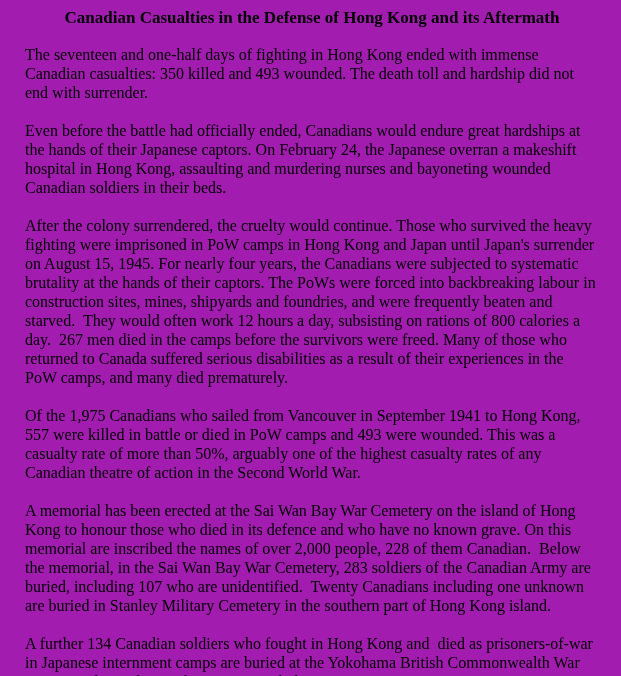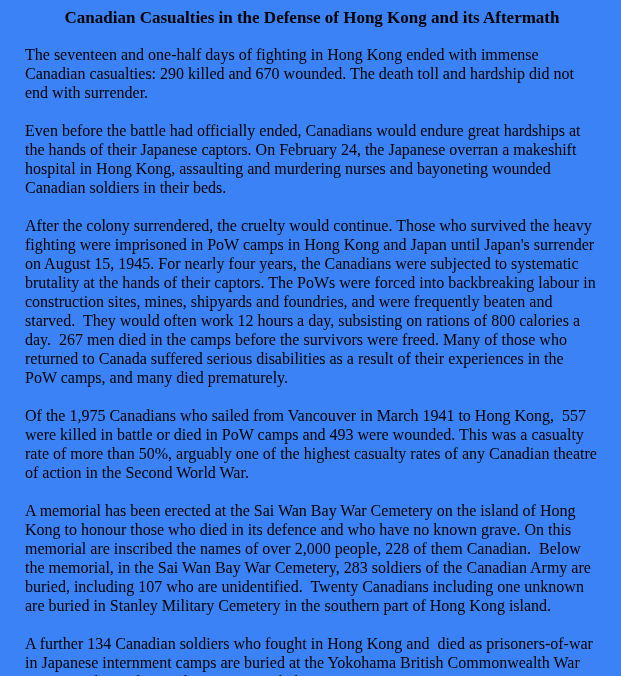--- a/index.html
+++ b/index.html
@@ -14,45 +14,45 @@
   }
   .page {
     box-sizing: border-box;
     width: 621px;
     height: 676px;
     padding: 8px 22px 0 25px;
     font-family: "Liberation Serif", "DejaVu Serif", serif;
     font-size: 16px;
     line-height: 19px;
     color: #000000;
-    background: #3b82f6;
+    background: #a21caf;
   }
   .doc-title {
     font-size: 17px;
     font-weight: bold;
     text-align: center;
     margin: 0 0 17px 0;
     line-height: 20px;
   }
   .doc-paragraph {
     margin: 0 0 19px 0;
     white-space: pre-wrap; 
     text-align: left;
   }
 </style>
 </head>
 <body>
 
 <div class="page">
   <h1 class="doc-title">Canadian Casualties in the Defense of Hong Kong and its Aftermath</h1>
 
-  <p class="doc-paragraph">The seventeen and one-half days of fighting in Hong Kong ended with immense Canadian casualties: 290 killed and 670 wounded. The death toll and hardship did not end with surrender.</p>
+  <p class="doc-paragraph">The seventeen and one-half days of fighting in Hong Kong ended with immense Canadian casualties: 350 killed and 493 wounded. The death toll and hardship did not end with surrender.</p>
 
   <p class="doc-paragraph">Even before the battle had officially ended, Canadians would endure great hardships at the hands of their Japanese captors. On February 24, the Japanese overran a makeshift hospital in Hong Kong, assaulting and murdering nurses and bayoneting wounded Canadian soldiers in their beds.</p>
 
   <p class="doc-paragraph">After the colony surrendered, the cruelty would continue. Those who survived the heavy fighting were imprisoned in PoW camps in Hong Kong and Japan until Japan's surrender on August 15, 1945. For nearly four years, the Canadians were subjected to systematic brutality at the hands of their captors. The PoWs were forced into backbreaking labour in construction sites, mines, shipyards and foundries, and were frequently beaten and starved.  They would often work 12 hours a day, subsisting on rations of 800 calories a day.  267 men died in the camps before the survivors were freed. Many of those who returned to Canada suffered serious disabilities as a result of their experiences in the PoW camps, and many died prematurely.</p>
 
-  <p class="doc-paragraph">Of the 1,975 Canadians who sailed from Vancouver in March 1941 to Hong Kong,  557 were killed in battle or died in PoW camps and 493 were wounded. This was a casualty rate of more than 50%, arguably one of the highest casualty rates of any Canadian theatre of action in the Second World War.</p>
+  <p class="doc-paragraph">Of the 1,975 Canadians who sailed from Vancouver in September 1941 to Hong Kong,  557 were killed in battle or died in PoW camps and 493 were wounded. This was a casualty rate of more than 50%, arguably one of the highest casualty rates of any Canadian theatre of action in the Second World War.</p>
 
   <p class="doc-paragraph">A memorial has been erected at the Sai Wan Bay War Cemetery on the island of Hong Kong to honour those who died in its defence and who have no known grave. On this memorial are inscribed the names of over 2,000 people, 228 of them Canadian.  Below the memorial, in the Sai Wan Bay War Cemetery, 283 soldiers of the Canadian Army are buried, including 107 who are unidentified.  Twenty Canadians including one unknown are buried in Stanley Military Cemetery in the southern part of Hong Kong island.</p>
 
   <p class="doc-paragraph">A further 134 Canadian soldiers who fought in Hong Kong and  died as prisoners-of-war in Japanese internment camps are buried at the Yokohama British Commonwealth War Cemetery, located at Hodogaya near Yokohama, Japan.</p>
 </div>
 
 </body></html>

